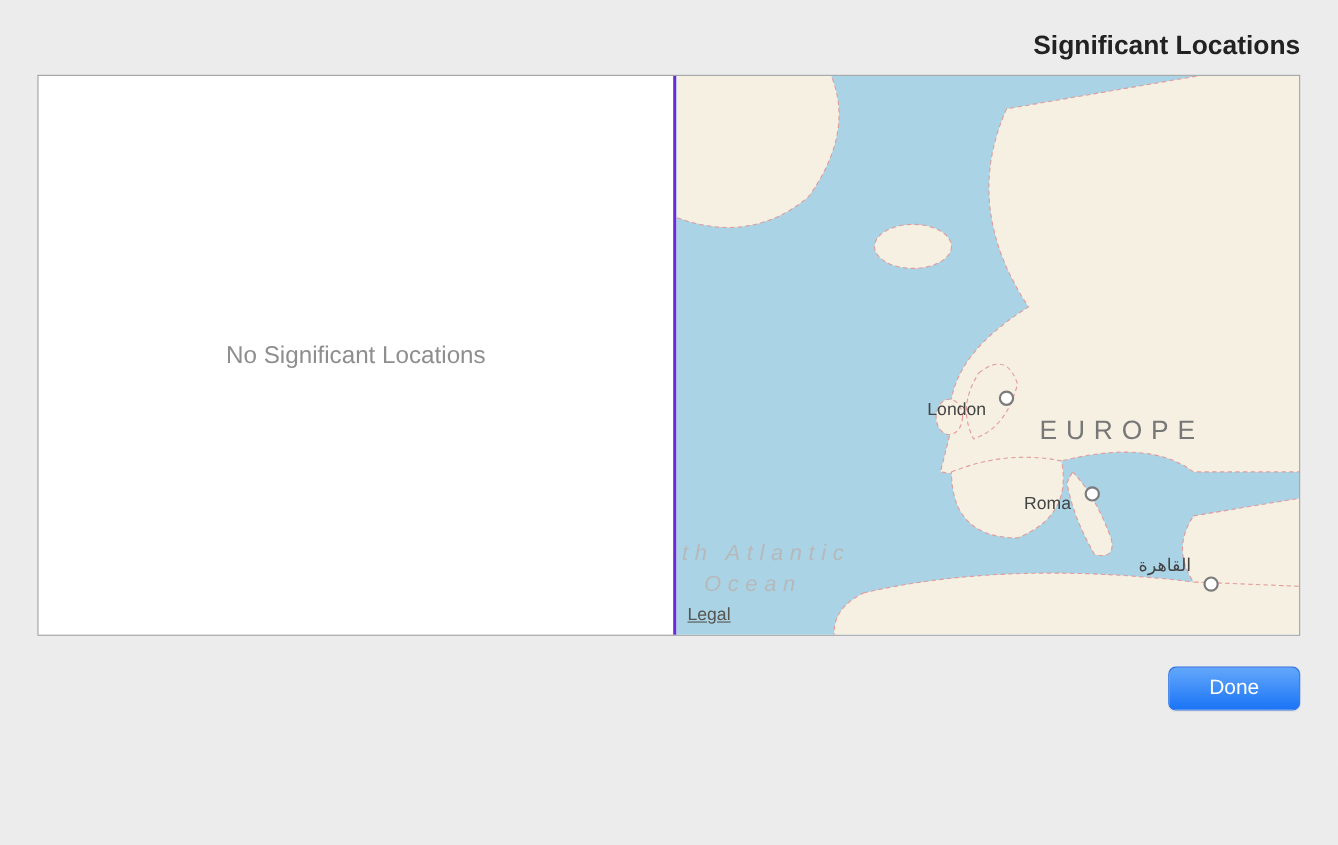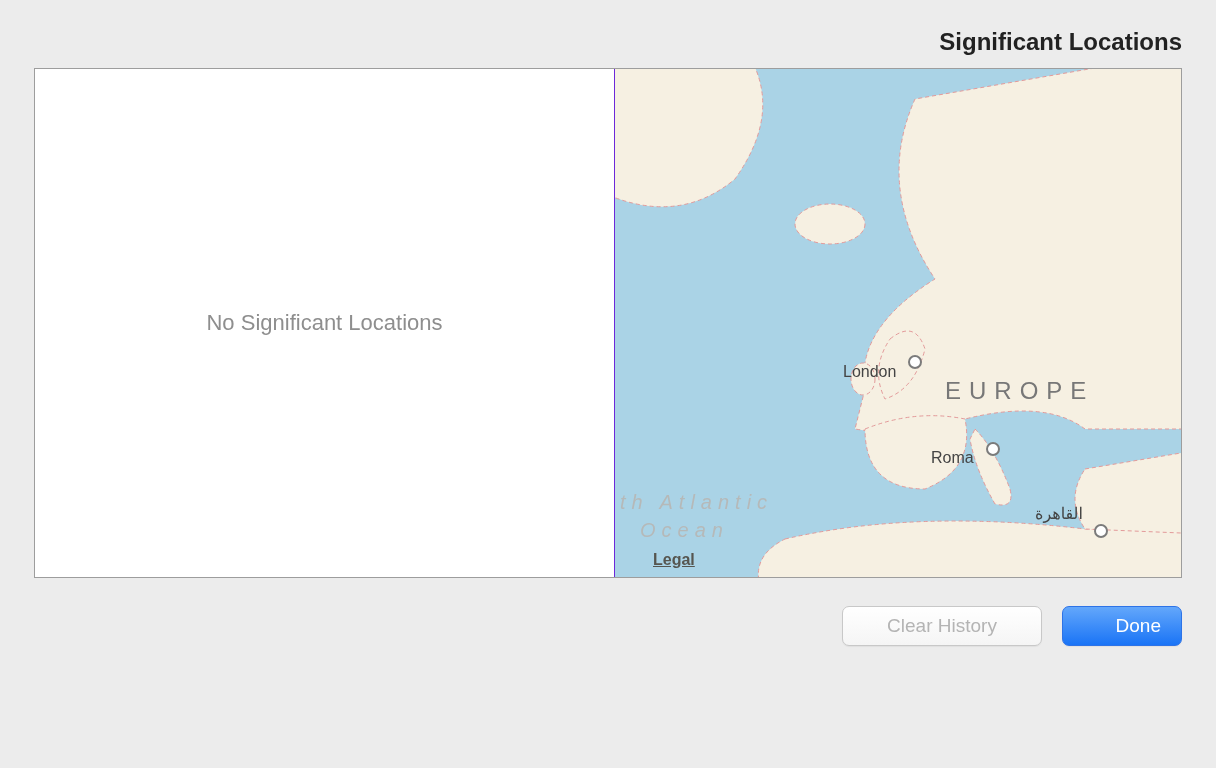--- a/index.html
+++ b/index.html
@@ -34,21 +34,21 @@
     border: 1px solid #9d9d9d;
     display: flex;
     background: #fff;
   }
   .left-pane {
     flex: 0 0 580px;
     position: relative;
     display: flex;
     align-items: center;
     justify-content: center;
-    border-right: 1px solid #6d28d9;
+    border-right: 3px solid #6d28d9;
   }
   .empty-label {
     font-size: 22px;
     color: #8e8e8e;
   }
   .right-pane {
     flex: 1 1 auto;
     position: relative;
     overflow: hidden;
     background: #aad3e6; 
@@ -79,25 +79,24 @@
     font-style: italic;
     letter-spacing: 6px;
     fill: #b7b7b5;
     opacity: 0.9;
   }
   .legal-link {
     position: absolute;
     left: 10px;
     bottom: 8px;
     font-size: 16px;
-    font-weight: 700;
+    font-weight: 400;
     color: #56554f;
     text-decoration: underline;
     cursor: pointer;
-    margin-left: 28px;
   }
   .button-row {
     width: 1148px;
     margin-top: 28px;
     display: flex;
     justify-content: flex-end;
     gap: 20px;
   }
   .btn {
     height: 40px;
@@ -111,21 +110,20 @@
   }
   .btn.secondary {
     color: #b4b4b4;
     min-width: 200px;
   }
   .btn.primary {
     color: #fff;
     min-width: 120px;
     border: 1px solid #2d73e7;
     background: linear-gradient(#63a7fb, #1a74f6);
-    text-align: right;
   }
 </style>
 </head>
 <body>
 
 <div class="panel">
   <h1 class="title">Significant Locations</h1>
 
   <div class="content-box">
     <div class="left-pane">
@@ -163,16 +161,15 @@
         <text class="map-label" x="316" y="394">Roma</text>
 
         <circle class="city-dot" cx="486" cy="462" r="6"></circle>
         <text class="map-label" x="420" y="450">القاهرة</text>
       </svg>
       <span class="legal-link">Legal</span>
     </div>
   </div>
 
   <div class="button-row">
-    <button class="btn secondary">Clear History</button>
     <button class="btn primary">Done</button>
   </div>
 </div>
 
 </body></html>

